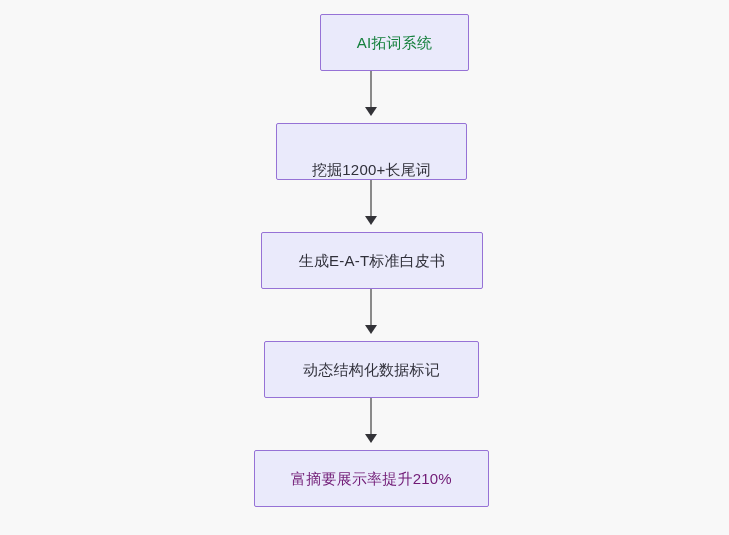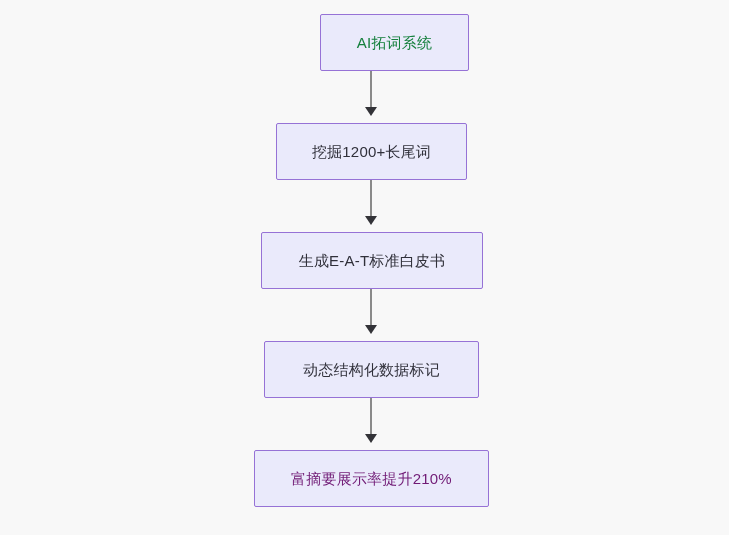--- a/index.html
+++ b/index.html
@@ -66,21 +66,21 @@
   <div class="edge" style="left: 370px; top: 289px; height: 43px; background: rgb(138, 138, 138);"></div>
   <div class="arrowhead" style="left: 365px; top: 325px; border-top-color: rgb(51, 51, 56);"></div>
 
   <div class="edge" style="left: 370px; top: 398px; height: 43px; background: rgb(138, 138, 138);"></div>
   <div class="arrowhead" style="left: 365px; top: 434px; border-top-color: rgb(51, 51, 56);"></div>
 
   <div class="node" style="left: 297px; top: 14px; width: 149px; height: 57px; background: rgb(234, 234, 251); border-color: rgb(150, 114, 214); color: #15803d; margin-left: 23px;">
     <span>AI拓词系统</span>
   </div>
 
-  <div class="node" style="left: 276px; top: 123px; width: 191px; height: 57px; background: rgb(234, 234, 251); border-color: rgb(150, 114, 214); color: rgb(48, 48, 58);">
+  <div class="node" style="left: 276px; top: 123px; width: 191px; height: 57px; background: rgb(234, 234, 251); border-color: rgb(150, 114, 214); color: rgb(48, 48, 58); align-items: flex-end;">
     <span>挖掘1200+长尾词</span>
   </div>
 
   <div class="node" style="left: 261px; top: 232px; width: 222px; height: 57px; background: rgb(234, 234, 251); border-color: rgb(150, 114, 214); color: rgb(48, 48, 58);">
     <span>生成E-A-T标准白皮书</span>
   </div>
 
   <div class="node" style="left: 264px; top: 341px; width: 215px; height: 57px; background: rgb(234, 234, 251); border-color: rgb(150, 114, 214); color: rgb(48, 48, 58);">
     <span>动态结构化数据标记</span>
   </div>

